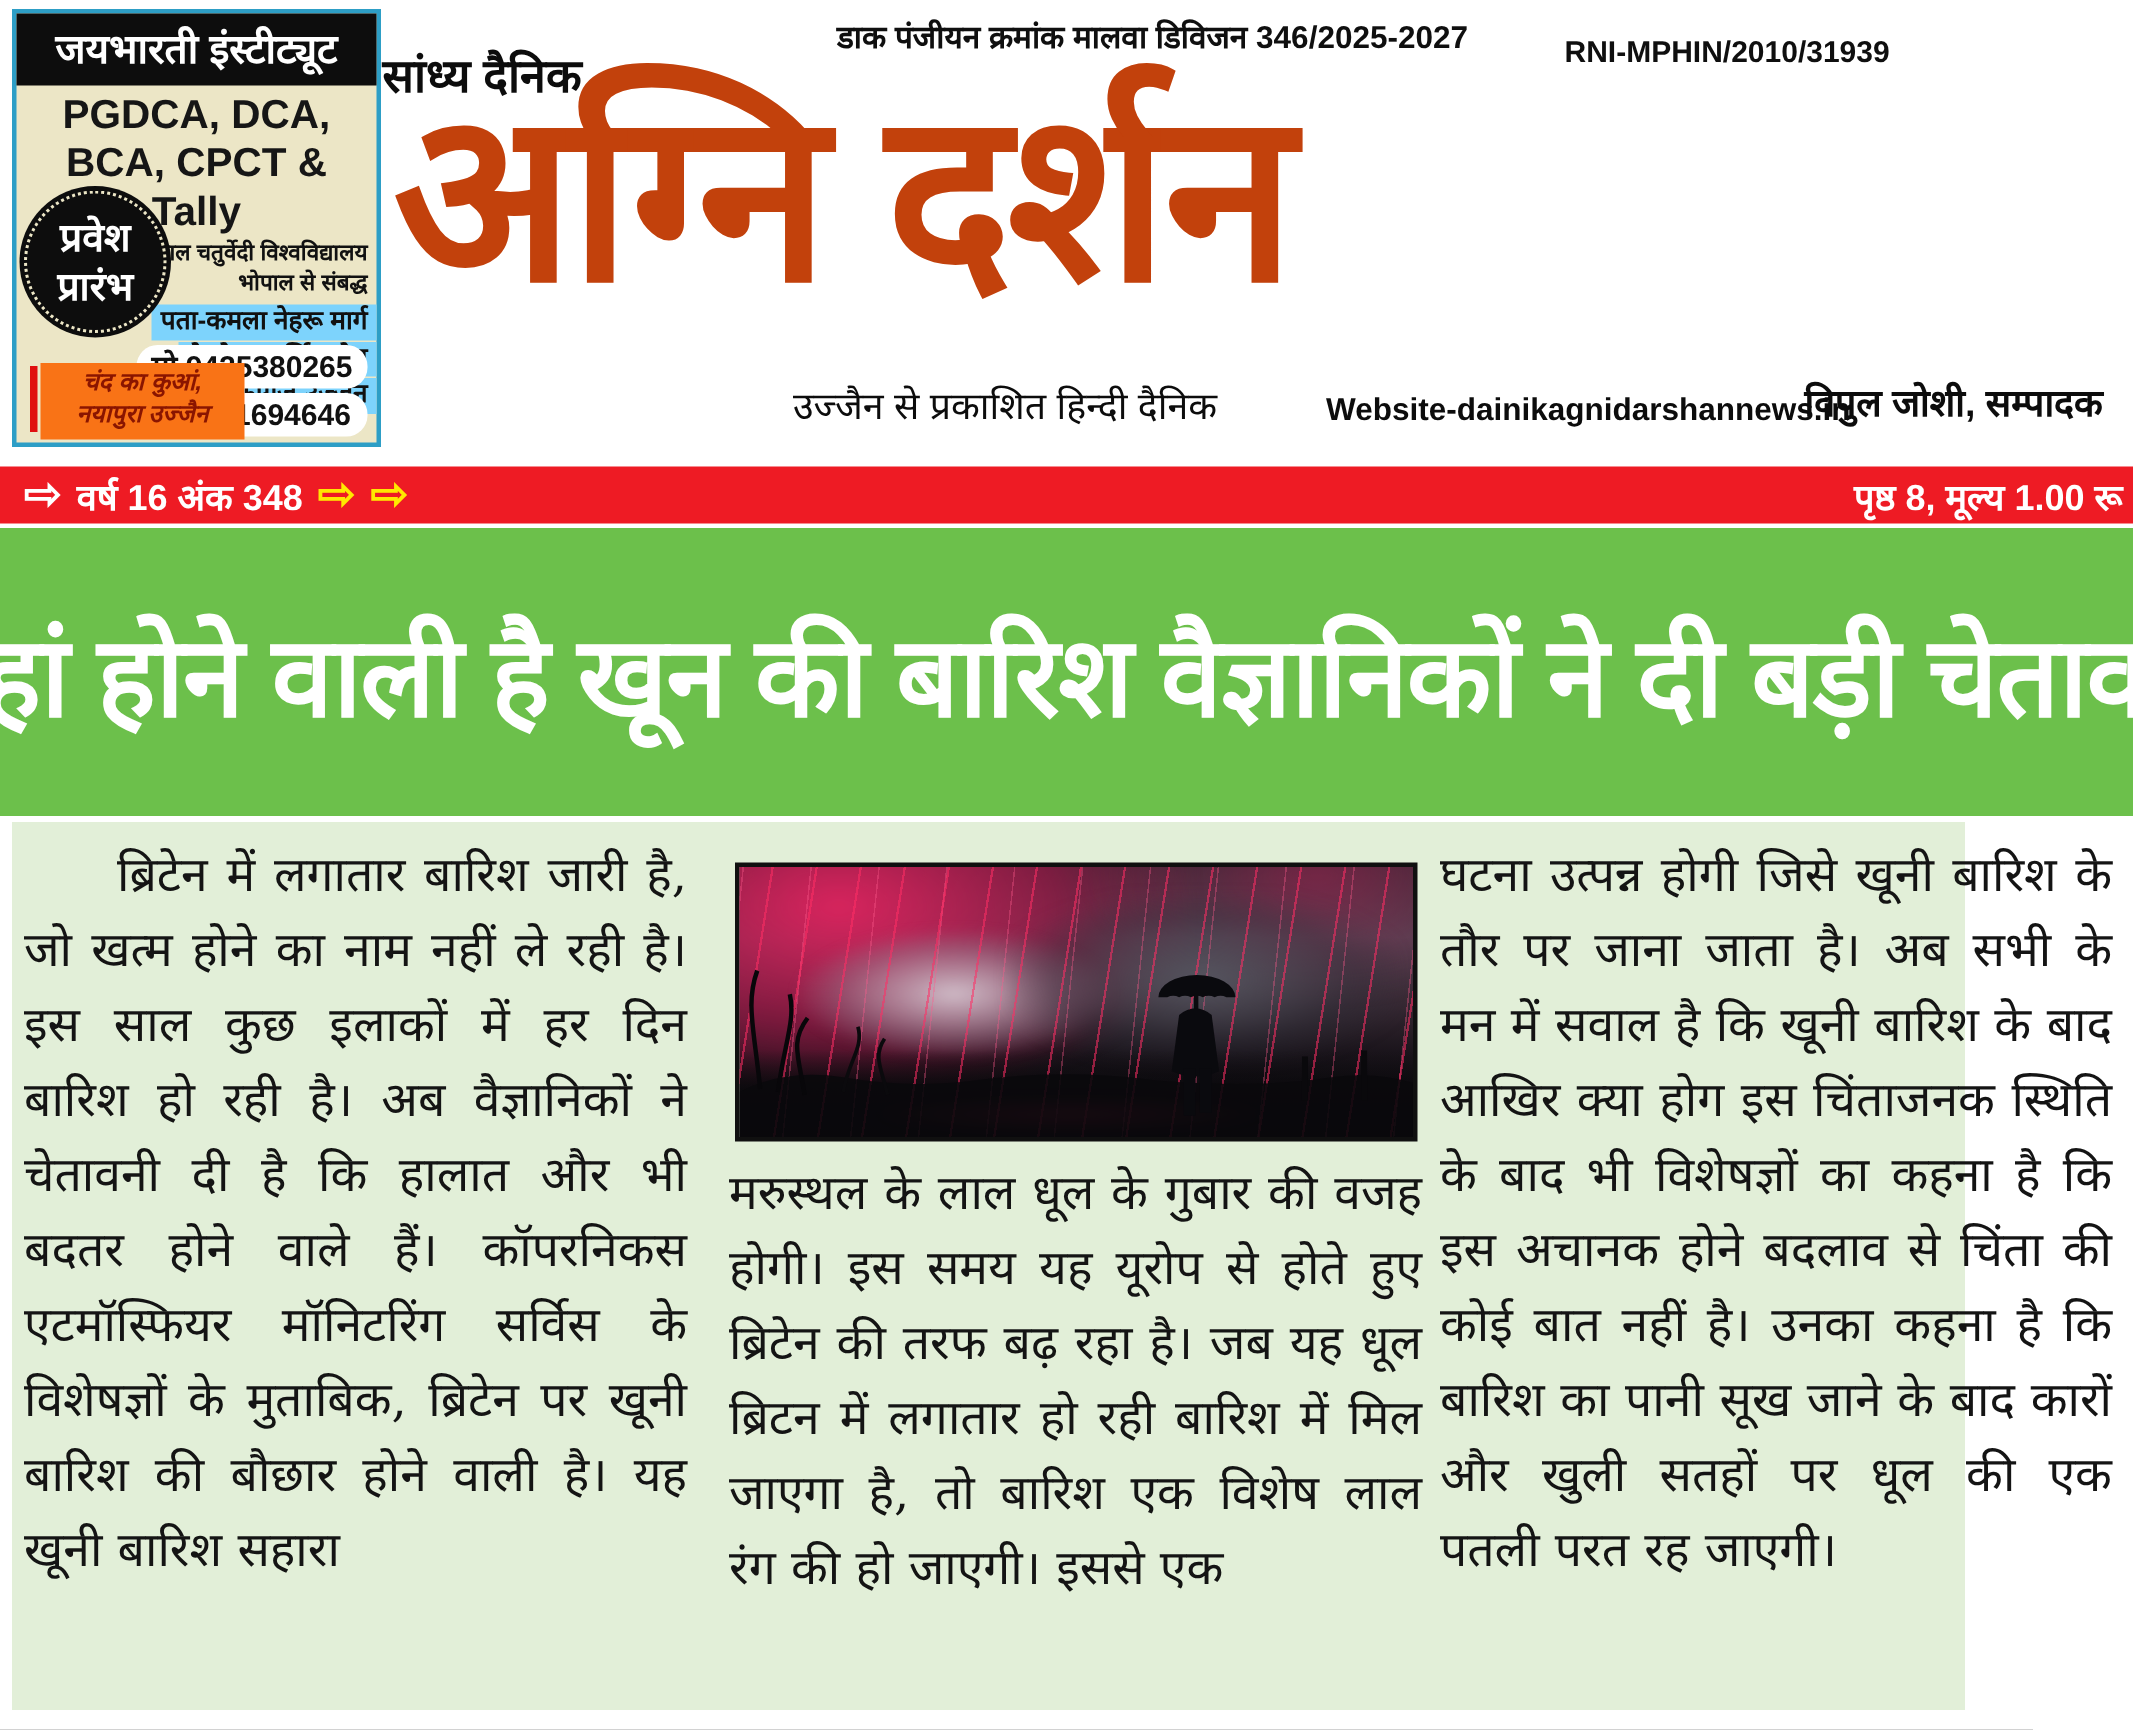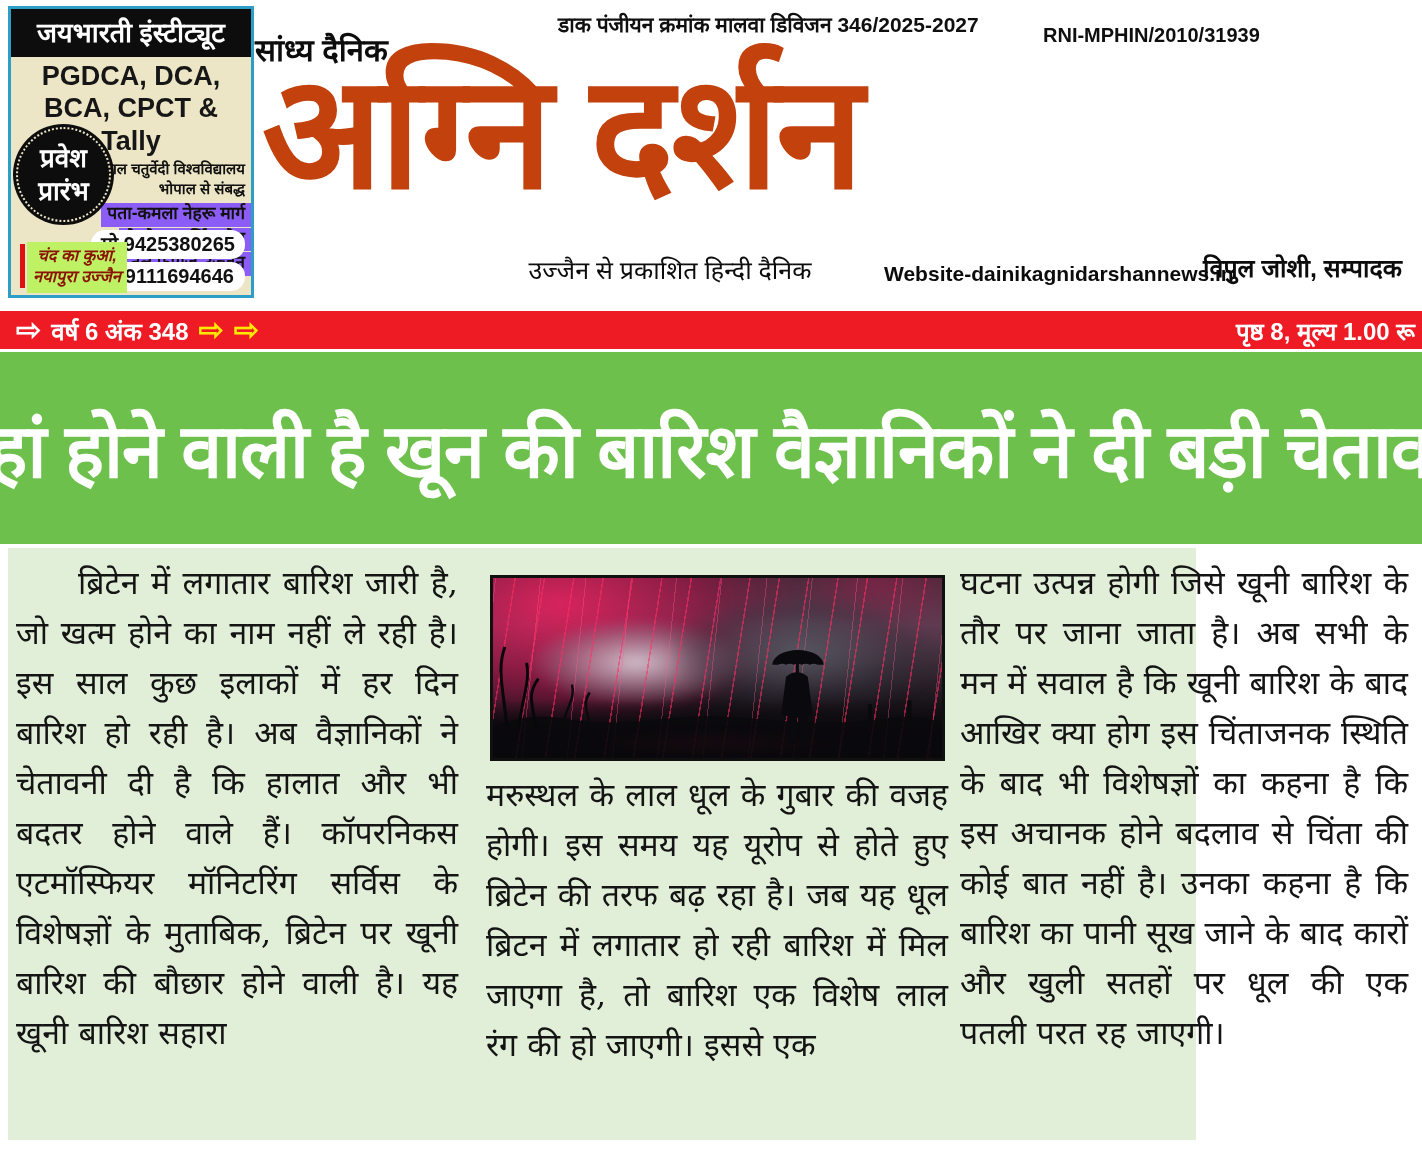--- a/index.html
+++ b/index.html
@@ -18,39 +18,39 @@
     font-size:27px; font-weight:bold; padding:4px 0 7px;
   }
   .ad-courses {
     text-align:center; color:#161616; font-weight:bold;
     font-size:27px; line-height:1.2; padding-top:3px;
     font-family:"Liberation Sans", sans-serif;
   }
   .ad-affil { text-align:right; font-weight:bold; font-size:15px; padding:2px 6px 0; color:#111; line-height:1.35;}
   .ad-yellow-wrap { text-align:right; margin-top:2px; }
   .ad-yellow {
-    display:inline-block; background:#8b5cf6; color:#111; font-weight:bold;
+    display:inline-block; background:#7dd3fc; color:#111; font-weight:bold;
     font-size:17.5px; padding:0 6px 2px; margin-top:1px; line-height:1.25;
   }
   .ad-badge {
     position:absolute; left:5px; top:118px; width:95px; height:95px;
     background:#0d0d0d; border-radius:50%; color:#fff; font-weight:bold;
     font-size:26px; line-height:1.25; display:flex; flex-direction:column;
     align-items:center; justify-content:center;
     box-shadow:0 0 0 3px #0d0d0d; border:2px dotted #ece6c6;
   }
   .ad-phones { position:absolute; right:6px; top:218px; text-align:center; }
   .ad-phone {
     display:block; background:#fff; border-radius:14px; color:#111;
     font-weight:bold; font-size:20px; padding:0 10px 2px; margin-top:3px;
     font-family:"Liberation Sans", sans-serif;
   }
   .ad-loc {
-    position:absolute; left:16px; top:233px; width:100px;
-    background:#bef264; color:#8a1500; font-style:italic; font-weight:bold;
+    position:absolute; left:16px; top:233px; width:136px;
+    background:#f97316; color:#8a1500; font-style:italic; font-weight:bold;
     font-size:16.5px; text-align:center; padding:3px 2px 5px; line-height:1.3;
   }
   .ad-loc::before {
     content:""; position:absolute; left:-7px; top:2px; width:5px; height:44px; background:#e01010;
   }
   
   .postal-reg { position:absolute; left:558px; top:10px; font-size:21px; font-weight:bold; color:#0f0f0f; }
   .rni { position:absolute; left:1043px; top:24px; font-size:20px; font-weight:bold; color:#0f0f0f; }
   .edition-type { position:absolute; left:255px; top:28px; font-size:31px; font-weight:bold; color:#0c0c0c; }
   .masthead {
@@ -77,21 +77,21 @@
   .headline-band {
     position:absolute; left:0; top:352px; width:1422px; height:192px;
     background:#6cc04b; display:flex; align-items:center; justify-content:center;
   }
   .headline-text {
     color:#ffffff; font-weight:900; font-size:75px; white-space:nowrap;
     transform:scaleX(.98); letter-spacing:-1px; text-align:center;
   }
   
   .body-section {
-    position:absolute; left:8px; top:548px; width:1188px; height:592px;
+    position:absolute; left:8px; top:548px; width:1302px; height:592px;
     background:#e2efd8;
   }
   .col {
     position:absolute; top:10px; font-family:"DejaVu Serif", serif;
     font-size:32px; line-height:50px; color:#131313; text-align:justify;
     text-justify:inter-word; color:#141414;
   }
   .col1 { left:8px;  width:442px; text-indent:62px; }
   .col2 { left:478px; width:462px; top:222px; }
   .col3 { left:952px; width:448px; }
@@ -176,21 +176,21 @@
   <div class="rni">RNI-MPHIN/2010/31939</div>
   <div class="edition-type">सांध्य दैनिक</div>
   <div class="masthead">अग्नि दर्शन</div>
   <div class="published-from">उज्जैन से प्रकाशित हिन्दी दैनिक</div>
   <div class="website">Website-dainikagnidarshannews.in</div>
   <div class="editor">विपुल जोशी, सम्पादक</div>
 
   <div class="dateline">
     <div class="left-group">
       <span class="arrow-white">⇨</span>
-      <span class="issue-text">वर्ष 6 अंक 348</span>
+      <span class="issue-text">वर्ष 16 अंक 348</span>
       <span class="arrow-yellow">⇨</span>
       <span class="arrow-yellow">⇨</span>
     </div>
     <div class="right-price">पृष्ठ 8, मूल्य 1.00 रू</div>
   </div>
 
   <div class="headline-band">
     <div class="headline-text">कहां होने वाली है खून की बारिश वैज्ञानिकों ने दी बड़ी चेतावनी</div>
   </div>
 

